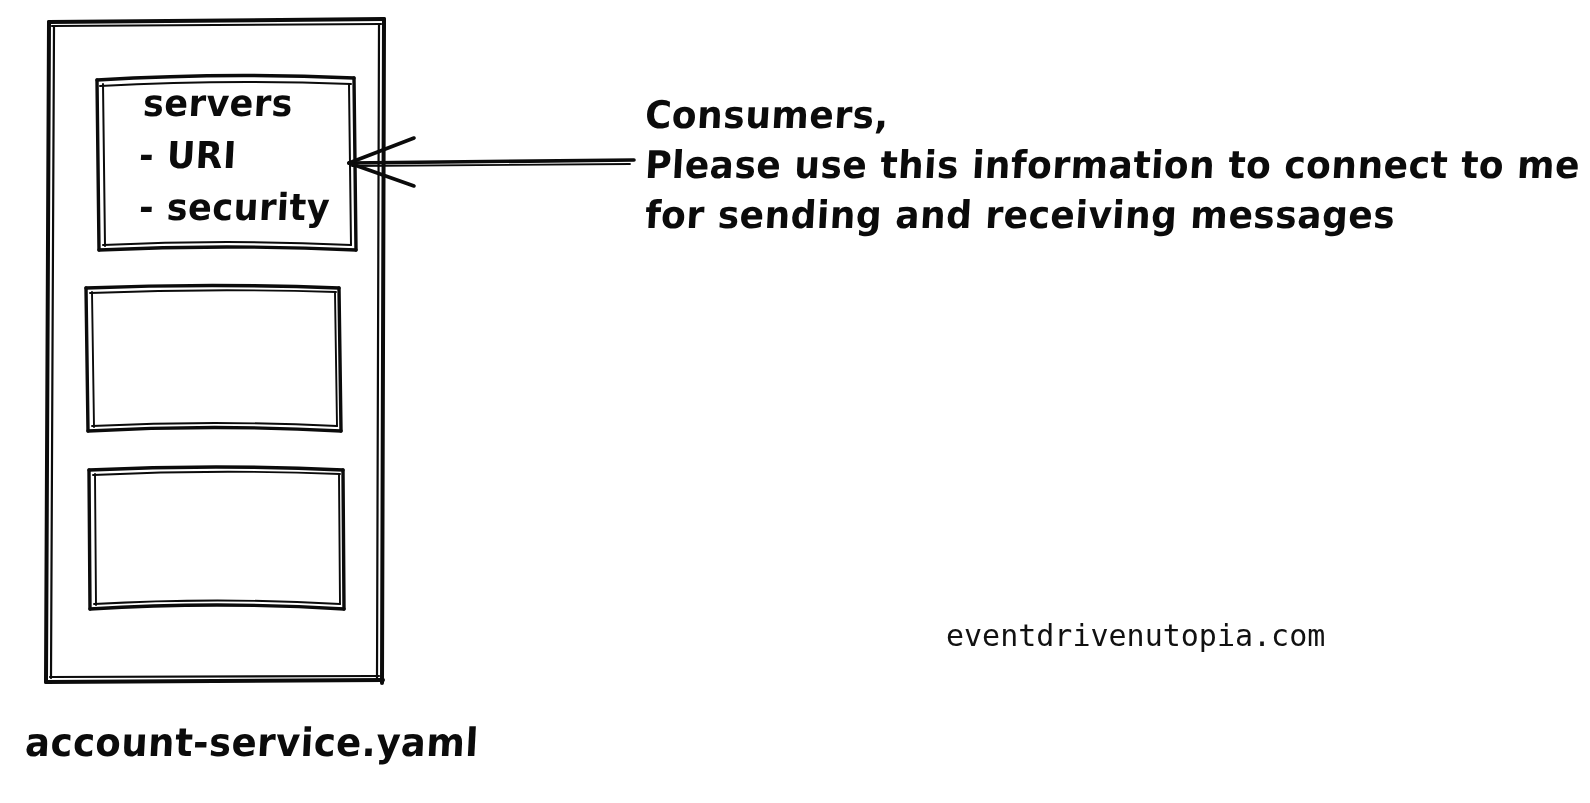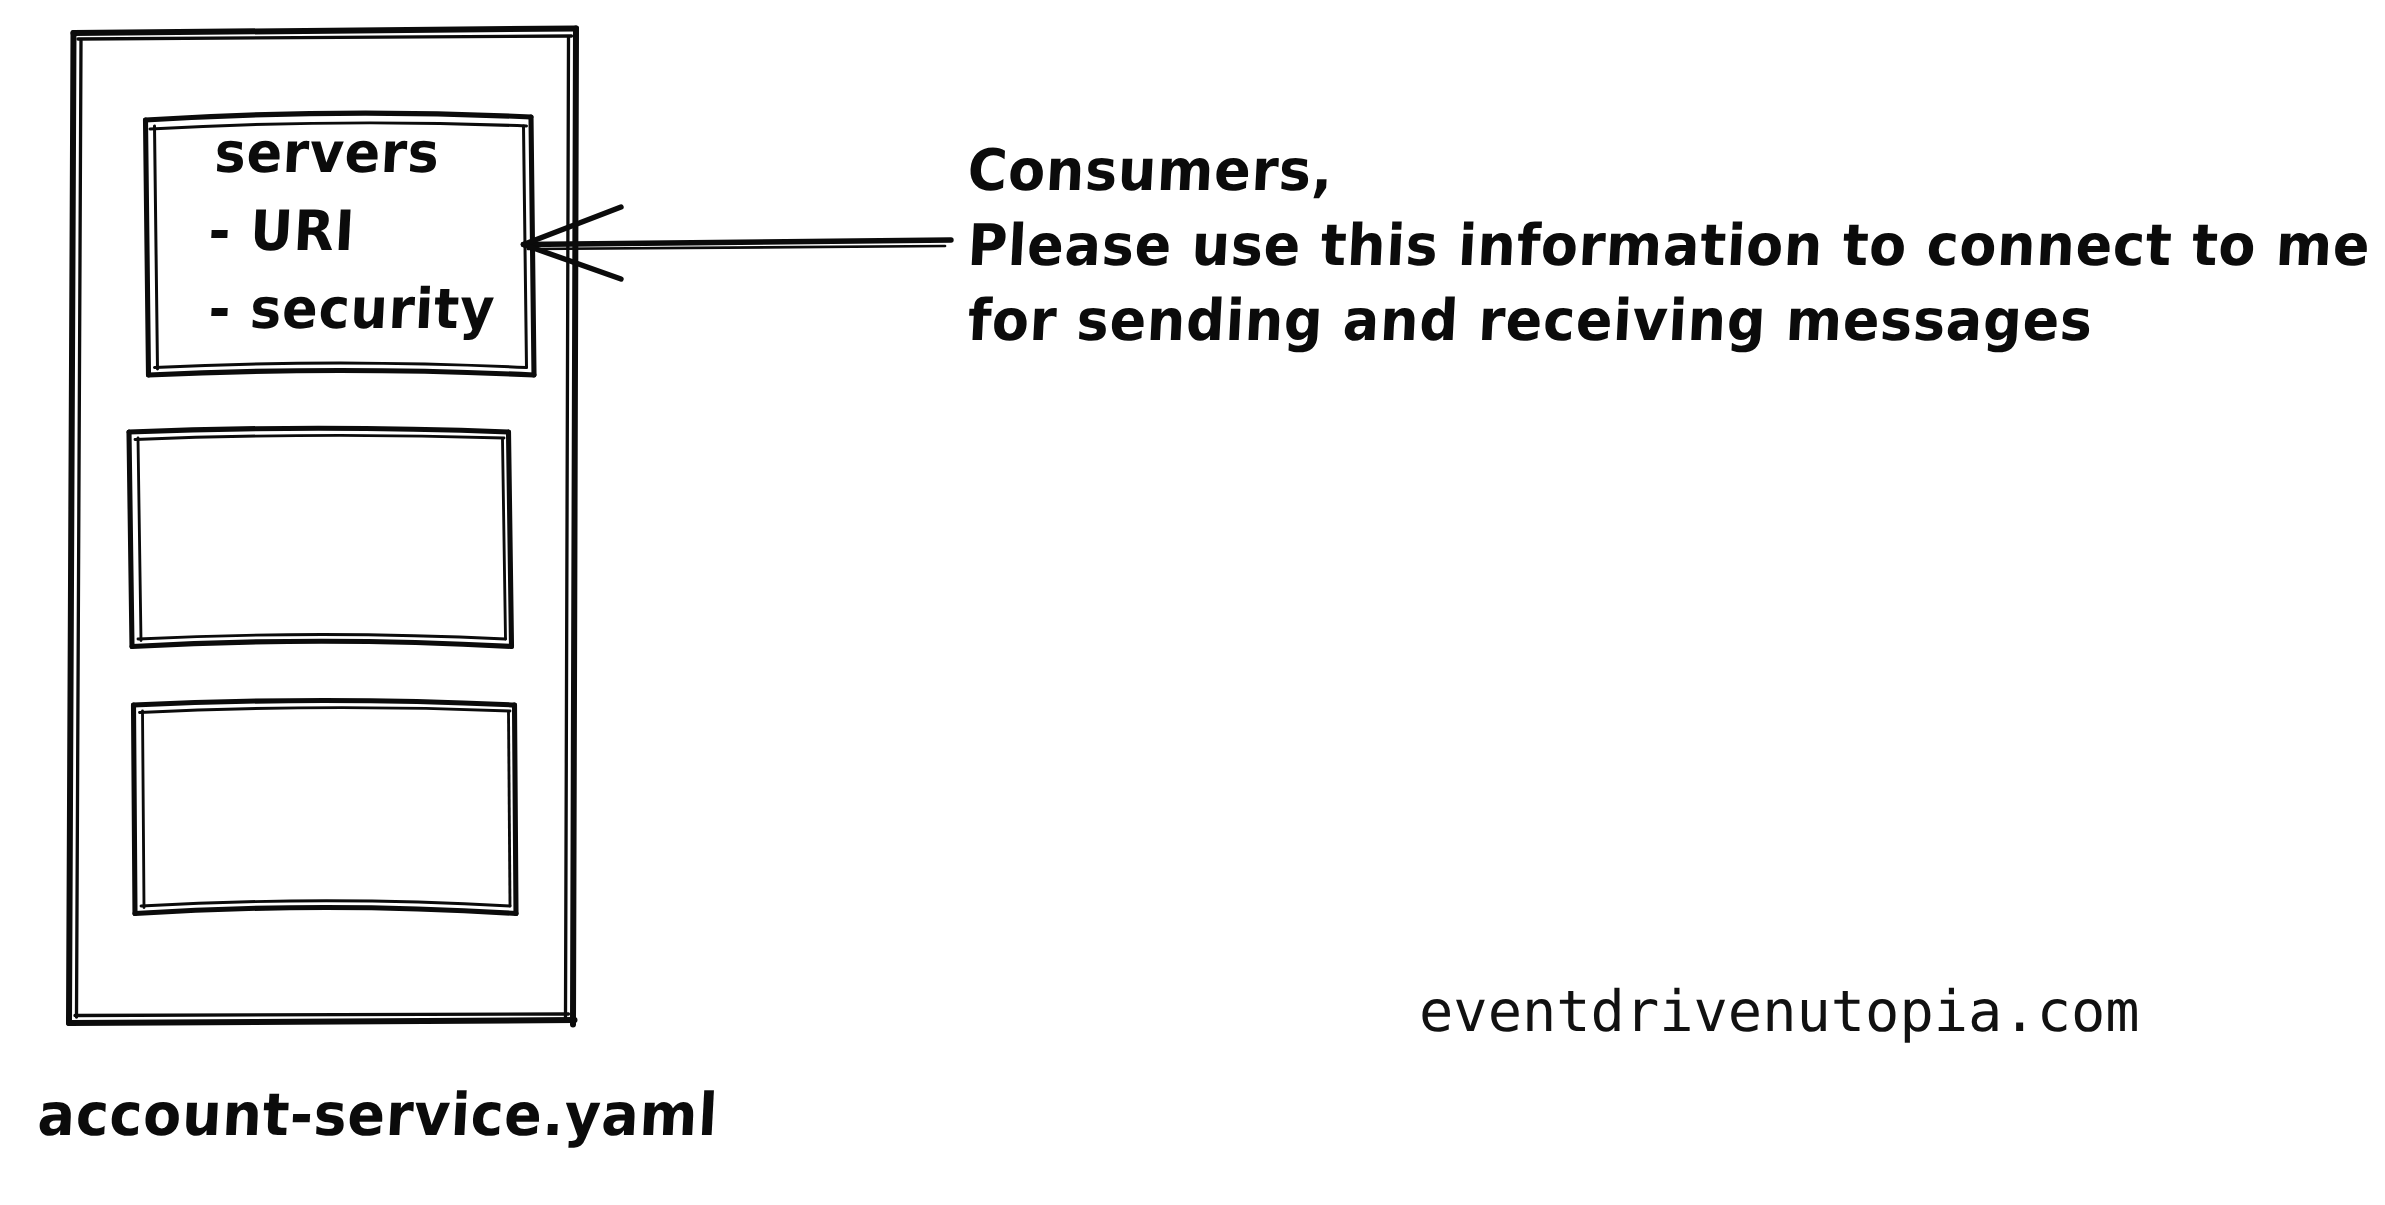--- a/index.html
+++ b/index.html
@@ -65,22 +65,22 @@
     font-size: 36px;
   }
   #txt-filename {
     left: 24px;
     top: 723px;
     font-size: 37px;
   }
   #txt-watermark {
     position: absolute;
     left: 946px;
-    top: 652px;
-    font-size: 38px;
+    top: 618px;
+    font-size: 30px;
     color: #111111;
     font-family: "DejaVu Sans Mono", monospace;
     letter-spacing: 0px;
     white-space: nowrap;
   }
 </style>
 </head>
 <body>
 
 <div id="canvas">

